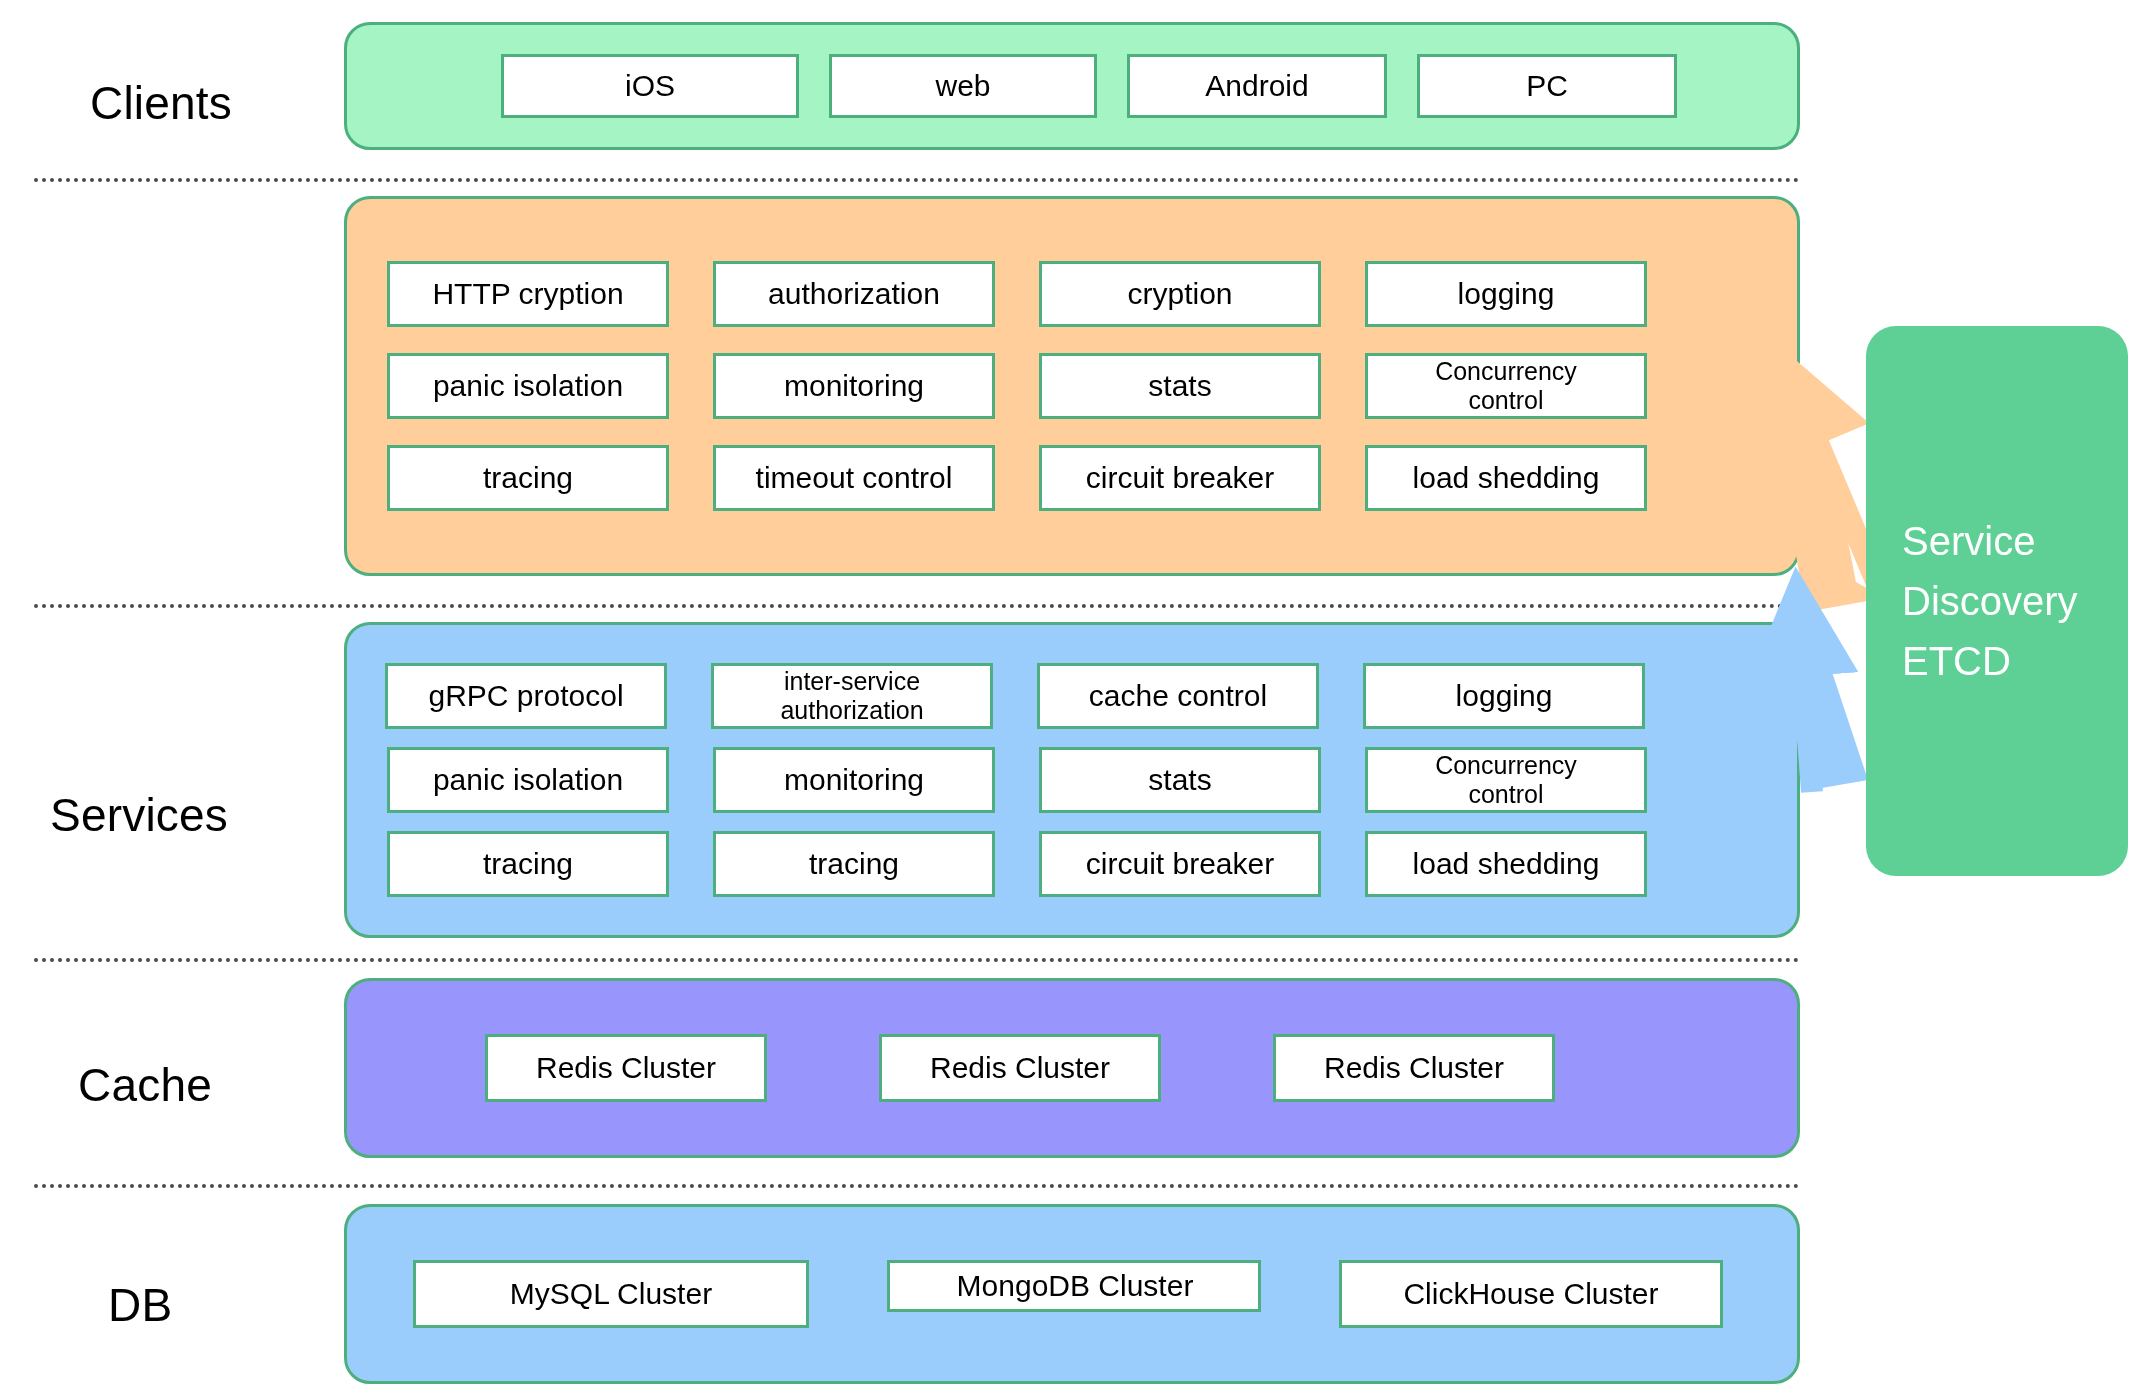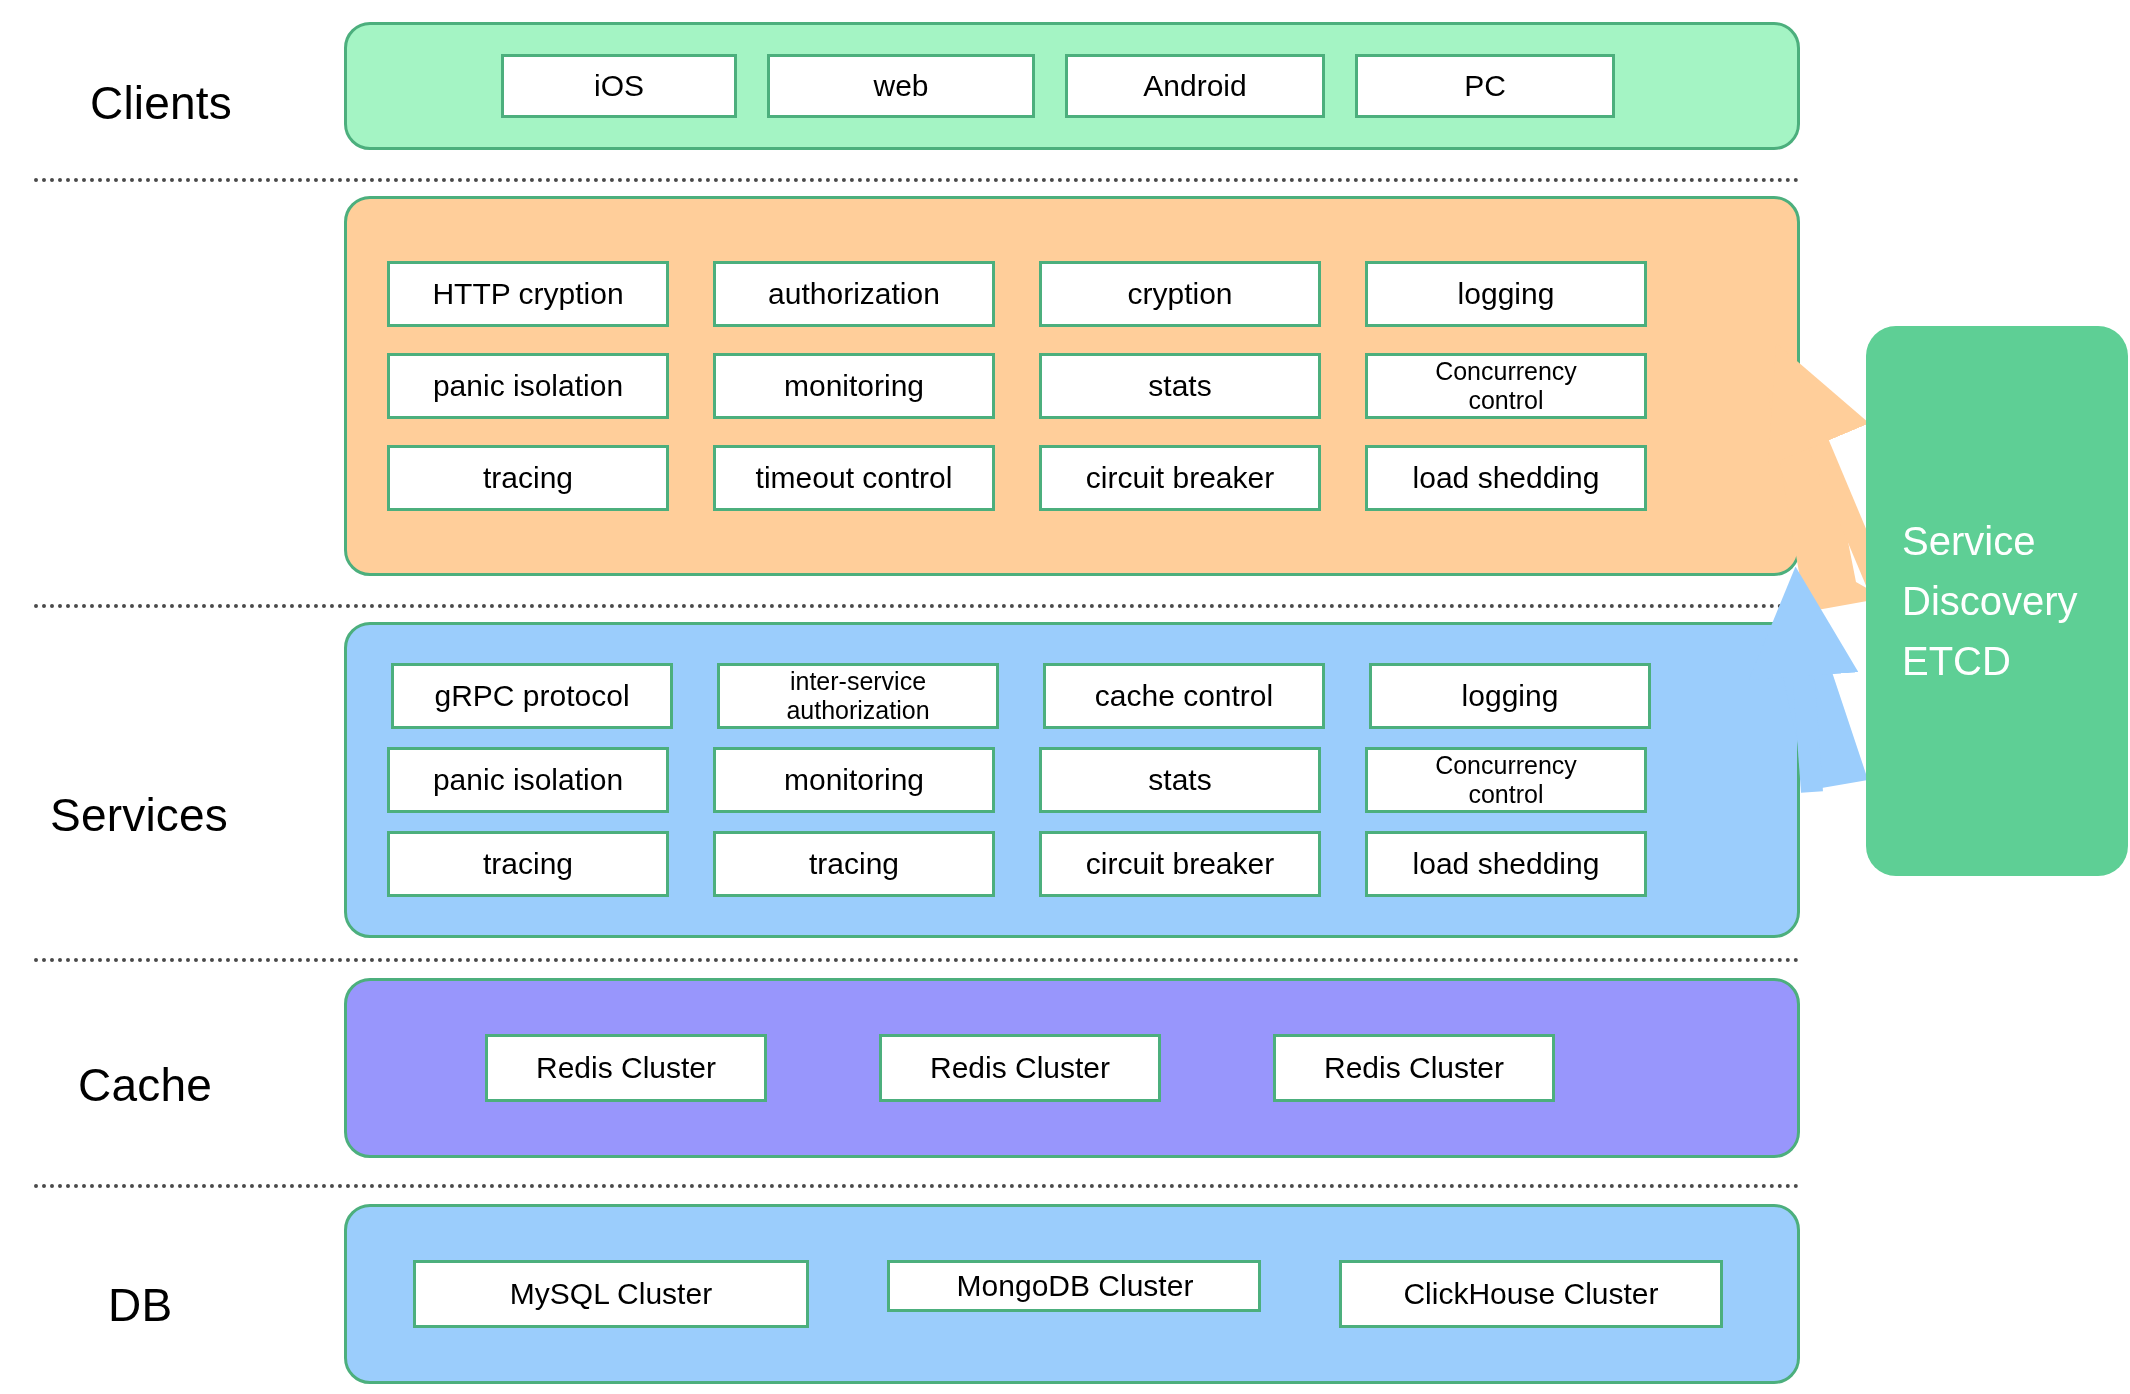--- a/index.html
+++ b/index.html
@@ -111,21 +111,21 @@
 </head>
 <body>
 
 <div id="diagram">
 
   <div class="row-label" style="left:90px; top:78px; width:240px;">Clients</div>
 
   <div class="band" style="left:344px; top:22px; width:1456px; height:128px; background:#A4F4C4;">
     <div class="band-grid" style="padding:0 18px;">
       <div class="band-line" style="gap:30px;">
-        <div class="cell" style="width:236px;height:64px;margin-left:136px;">iOS</div>
+        <div class="cell" style="width:298px;height:64px;margin-left:136px;">iOS</div>
         <div class="cell" style="width:268px;height:64px;">web</div>
         <div class="cell" style="width:260px;height:64px;">Android</div>
         <div class="cell" style="width:260px;height:64px;">PC</div>
       </div>
     </div>
   </div>
 
   <div class="sep" style="top:178px;"></div>
 
 
@@ -158,21 +158,21 @@
   </div>
 
   <div class="sep" style="top:604px;"></div>
 
   <div class="row-label" style="left:50px; top:790px; width:290px;">Services</div>
 
   <div class="band" style="left:344px; top:622px; width:1456px; height:316px; background:#9BCDFC;">
     <div class="band-grid" style="padding:0 26px; gap:18px;">
 
       <div class="band-line" style="gap:44px;">
-        <div class="cell" style="width:282px;height:66px;margin-left:18px;">gRPC protocol</div>
+        <div class="cell" style="width:282px;height:66px;margin-left:12px;">gRPC protocol</div>
         <div class="cell small" style="width:282px;height:66px;">inter-service
 authorization</div>
         <div class="cell" style="width:282px;height:66px;">cache control</div>
         <div class="cell" style="width:282px;height:66px;">logging</div>
       </div>
 
       <div class="band-line" style="gap:44px;">
         <div class="cell" style="width:282px;height:66px;margin-left:14px;">panic isolation</div>
         <div class="cell" style="width:282px;height:66px;">monitoring</div>
         <div class="cell" style="width:282px;height:66px;">stats</div>

